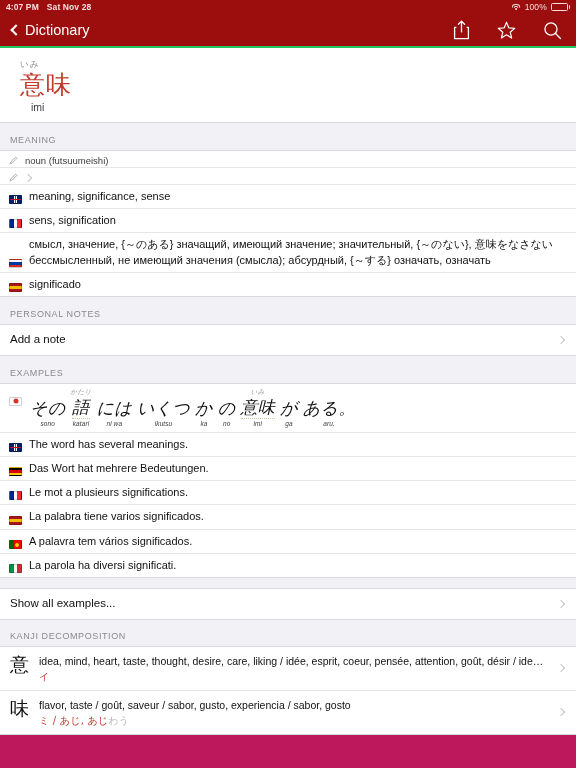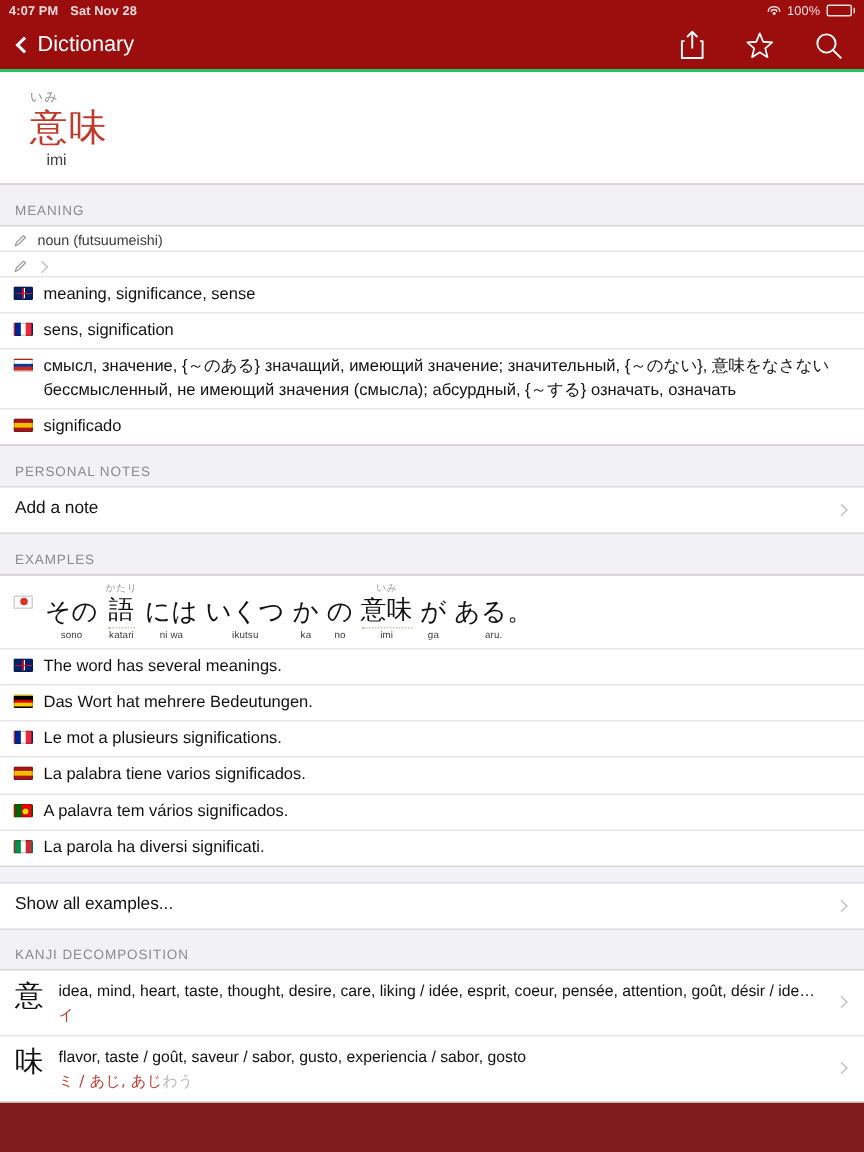--- a/index.html
+++ b/index.html
@@ -44,42 +44,42 @@
   .back{ display:flex; align-items:center; gap:5px; cursor:pointer; }
   .chev-l{
     width:8px;height:8px;border-left:2px solid #fff;border-bottom:2px solid #fff;
     transform:rotate(45deg); margin-left:2px;
   }
   .back-label{ font-size:14.5px; }
   .nav-actions{ margin-left:auto; display:flex; align-items:center; gap:27px; padding-right:4px;}
   .ico{ cursor:pointer; display:block; }
 
   
-  .content{ height:720px; overflow:hidden; background:#7f1d1d; }
+  .content{ height:720px; overflow:hidden; background:#be185d; }
 
   
   .head-block{
     background:#fff; padding:11px 0 9px 20px;
     border-bottom:1px solid #d9d8de;
   }
   .furi-top{ font-size:8.5px; color:#8a8a8e; letter-spacing:1px; margin-bottom:0px; }
   .kanji-big{ font-size:25px; color:#c0392b; line-height:1.12; letter-spacing:1px; font-family:"DejaVu Sans", sans-serif;}
   .romaji{ font-size:10.5px; color:#3c3c43; margin-top:2px; margin-left:11px;}
 
   
   .sec-hd{
     font-size:9px; color:#8a8a8e; letter-spacing:.6px;
     padding:12px 0 5px 10px; background:#f2f1f6;
   }
   .sec-hd.tight{ padding-top:11px; }
 
   
   .list{ background:#fff; border-top:1px solid #d9d8de; border-bottom:1px solid #d9d8de; }
   .row{
-    display:flex; align-items:flex-start; gap:7px;
+    display:flex; align-items:flex-end; gap:7px;
     padding:4px 10px 4px 9px; min-height:17px;
     border-bottom:1px solid #e6e5ea; position:relative;
     font-size:11px; line-height:1.38; color:#111;
   }
   .row:last-child{ border-bottom:none; }
   .row-pos{ font-size:9.5px; color:#3a3a3c; padding:3px 10px 0 9px; align-items:center;}
   .pos-ico{ flex:0 0 auto; margin-top:0px; }
   .row-text{ flex:1 1 auto; }
   .chev-r{
     flex:0 0 auto; width:6px;height:6px;
@@ -111,21 +111,21 @@
   .f-jp{ background:#fff; }
   .f-jp:after{ content:""; position:absolute; left:50%; top:50%; transform:translate(-50%,-50%);
     width:5px;height:5px;border-radius:50%;background:#d7332a;}
 
   
   .note-row{ padding:7px 10px 7px 10px; font-size:11.5px; align-items:center; }
 
   
   .ex-row{ padding:5px 10px 4px 9px; align-items:flex-start; }
   .ex-jp{ display:flex; flex-wrap:wrap; align-items:flex-end; gap:0px; padding-left:1px;}
-  .tok{ display:flex; flex-direction:column; align-items:center; margin-right:5px; }
+  .tok{ display:flex; flex-direction:column; align-items:center; margin-right:5px;font-style:italic; }
   .tok .fu{ font-size:6.5px; color:#9a9a9e; line-height:1.1; height:8px; letter-spacing:.4px;
             font-family:"DejaVu Sans", sans-serif;}
   .tok .jp{ font-size:17px; line-height:1.25; color:#111; letter-spacing:.3px;
             font-family:"DejaVu Sans", sans-serif; }
   .tok .rm{ font-size:6.5px; color:#3c3c43; line-height:1.2; margin-top:1px; letter-spacing:.1px;}
   .tok.has-kanji .jp{ border-bottom:1px dotted #c9c9a8; }
 
   
   .kd-row{ display:flex; align-items:flex-start; gap:9px; padding:5px 10px 6px 9px;
            border-bottom:1px solid #e6e5ea; }

